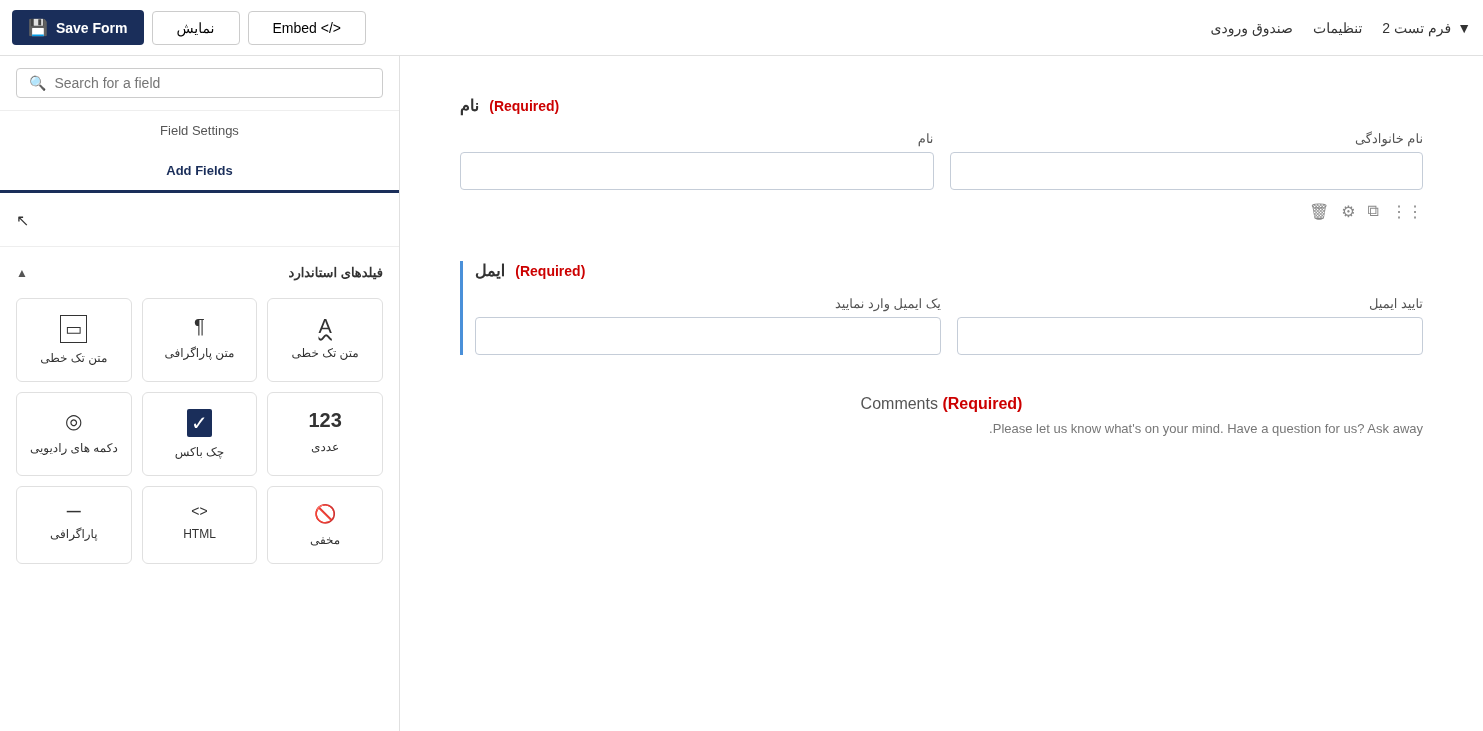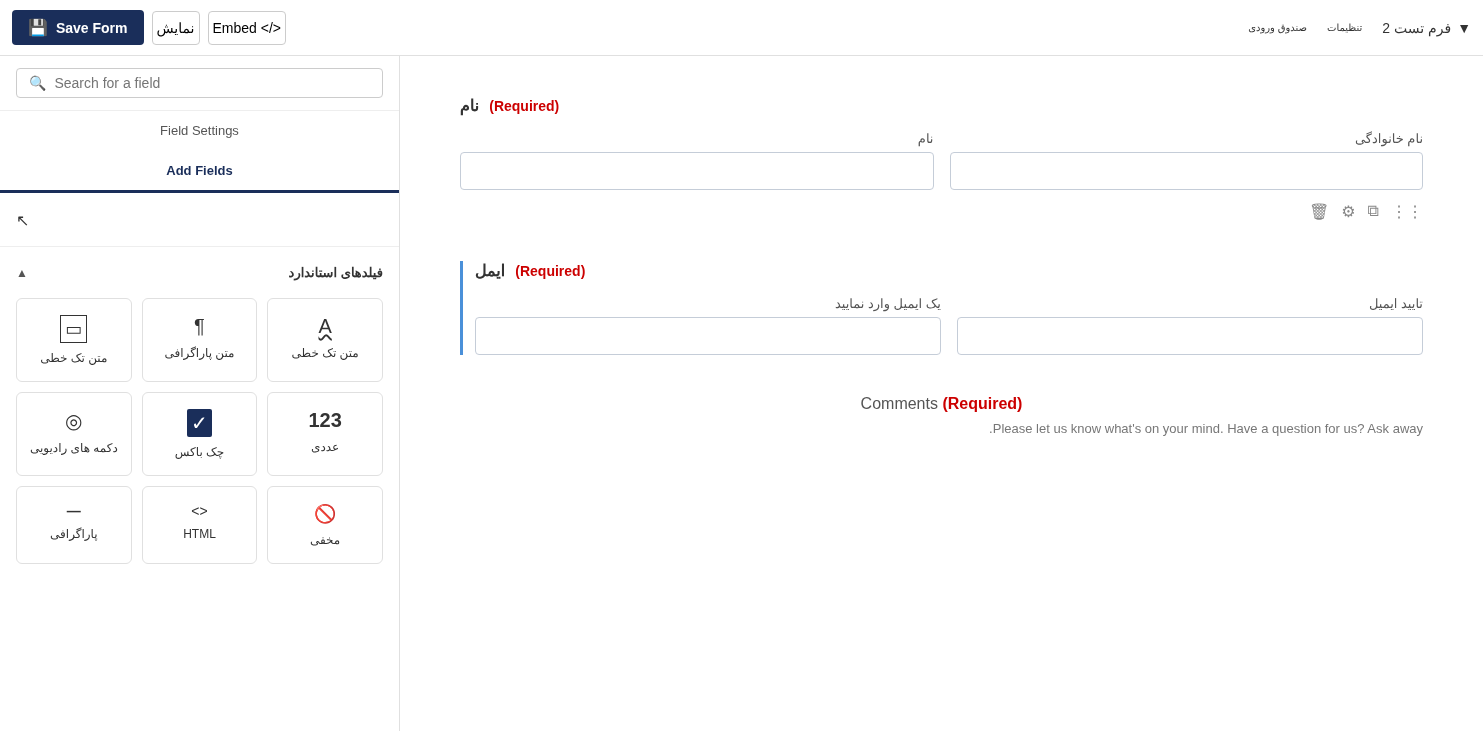--- a/index.html
+++ b/index.html
@@ -25,42 +25,42 @@
       display: flex;
       align-items: center;
       gap: 8px;
       font-weight: 600;
     }
     .btn-save .save-icon { font-size: 16px; }
     .btn-preview, .btn-embed {
       background: #fff;
       border: 1px solid #ccc;
       border-radius: 4px;
-      padding: 8px 4px;
+      padding: 8px 24px;
       font-size: 14px;
       cursor: pointer;
       margin-left: 8px;
     }
     .toolbar-right {
       margin-left: auto;
       display: flex;
       align-items: center;
       gap: 20px;
       direction: rtl;
     }
     .toolbar-right .form-name {
       font-size: 14px;
       color: #333;
       display: flex;
       align-items: center;
       gap: 6px;
       cursor: pointer;
     }
     .toolbar-right .settings-link, .toolbar-right .inbox-link {
-      font-size: 10px;
+      font-size: 14px;
       color: #333;
       cursor: pointer;
     }
 
     
     .main-layout {
       display: flex;
       height: calc(731px - 56px);
     }
 

